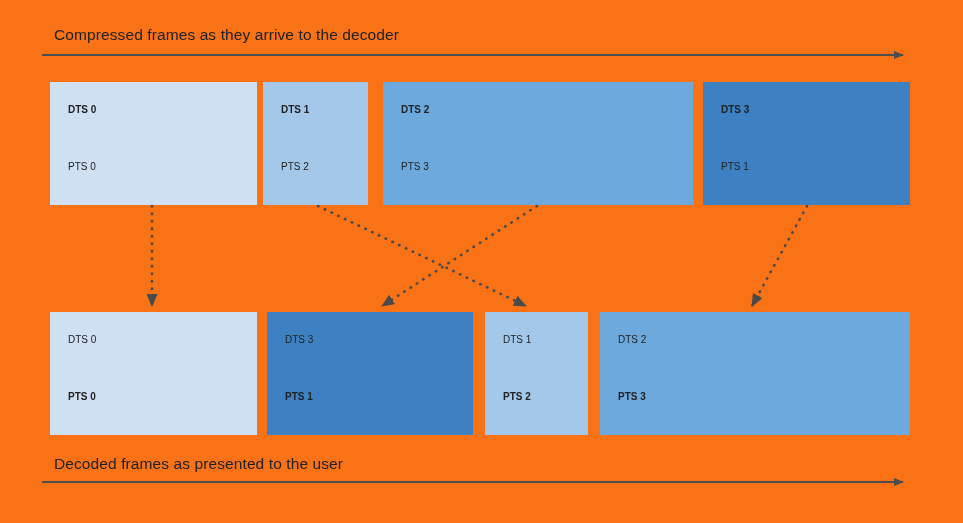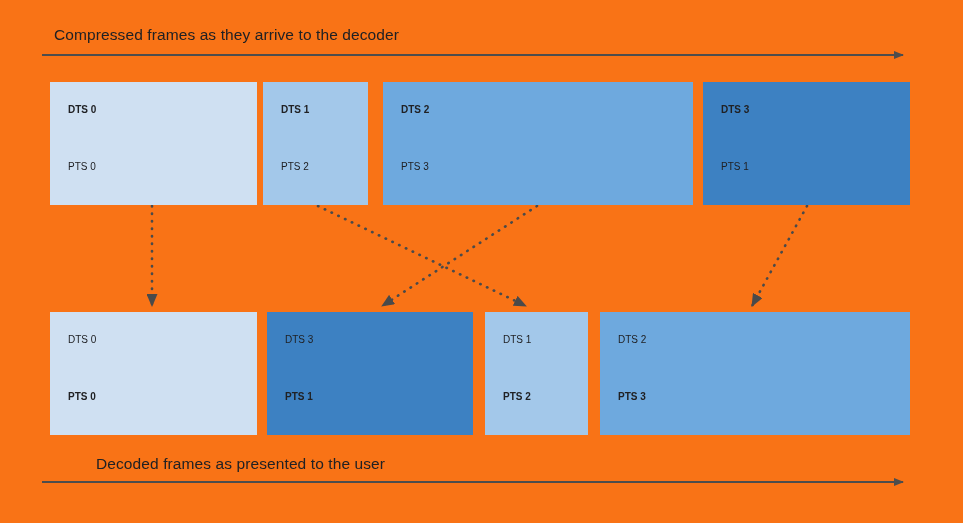--- a/index.html
+++ b/index.html
@@ -20,21 +20,21 @@
 
   
   .caption {
     position: absolute;
     font-size: 15.5px;
     color: #202124;
     letter-spacing: 0.1px;
     white-space: nowrap;
   }
   #caption-top    { left: 54px; top: 26px; }
-  #caption-bottom { left: 54px; top: 455px; margin-left: 42px; }
+  #caption-bottom { left: 54px; top: 455px; }
 
   
   #axis-layer, #connector-layer {
     position: absolute;
     left: 0; top: 0;
     width: 963px; height: 523px;
     pointer-events: none;
   }
 
   

